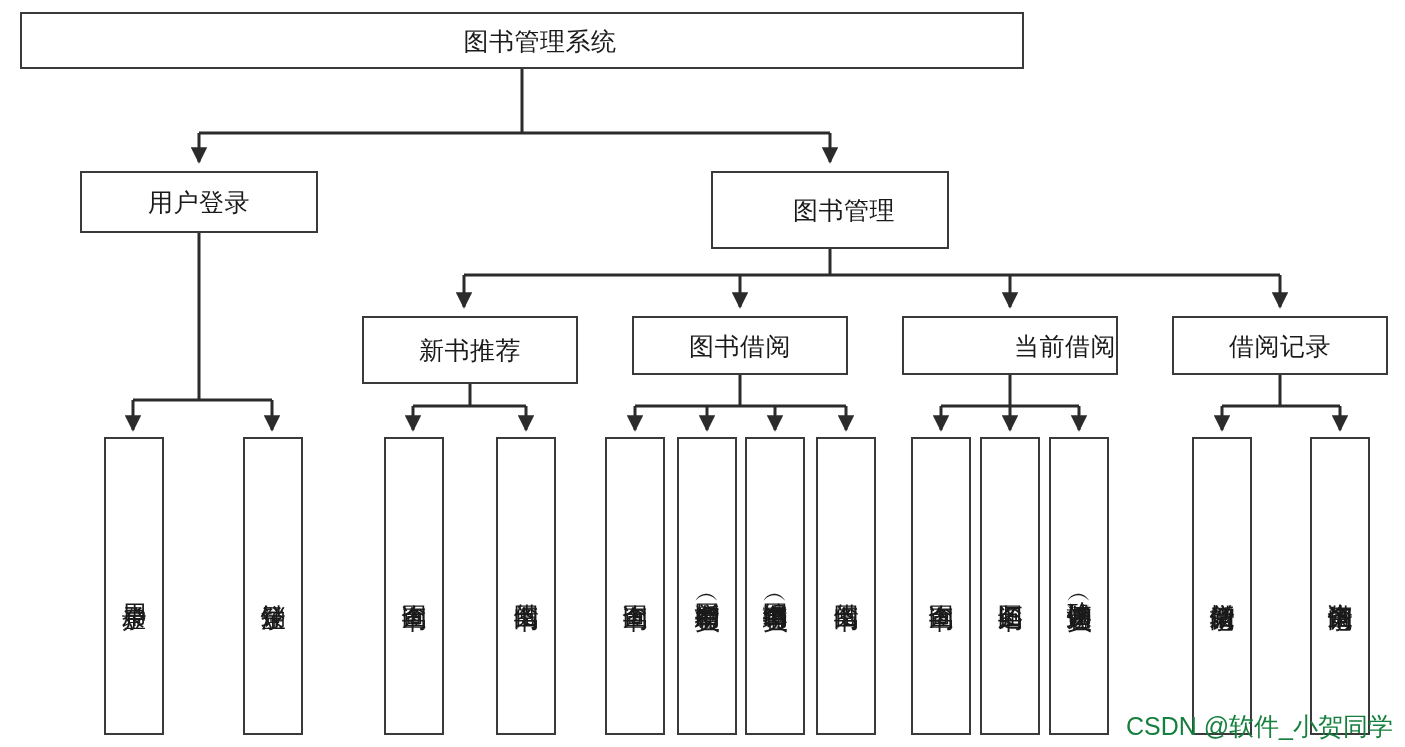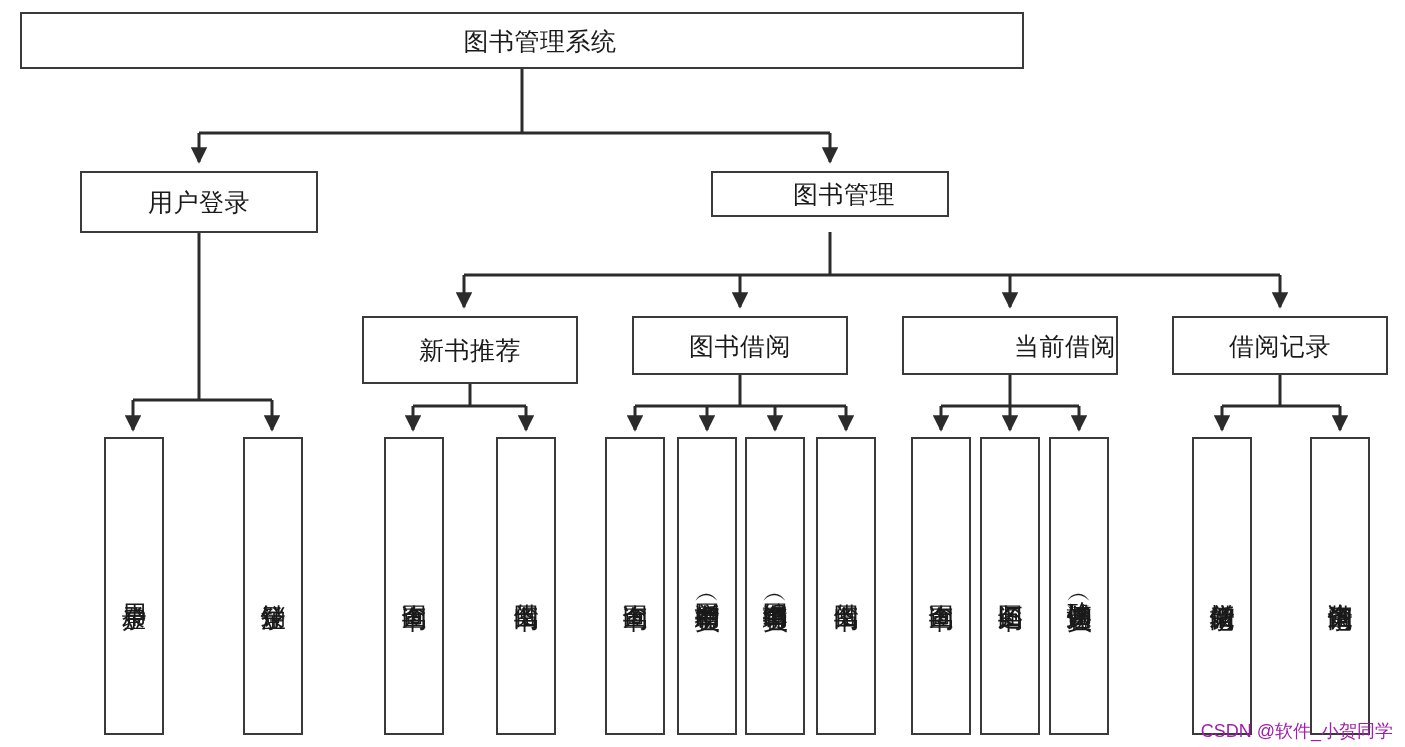--- a/index.html
+++ b/index.html
@@ -61,22 +61,22 @@
     font-size: 25px;
     line-height: 1.02;
     letter-spacing: 1px;
     white-space: nowrap;
     margin: auto 0;
   }
   #watermark {
     position: absolute;
     right: 12px;
     bottom: 4px;
-    font-size: 18px;
-    color: #a21caf;
+    font-size: 25px;
+    color: #15803d;
     z-index: 5;
     white-space: nowrap;
     font-family: "Liberation Sans", "DejaVu Sans", sans-serif;
   }
 </style>
 </head>
 <body>
 
 <div id="canvas">
 
@@ -130,21 +130,21 @@
     </g>
   </svg>
 
   <div class="node root horiz" style="left:20px; top:12px; width:1004px; height:57px;padding-left:36px;">
     <span class="label">图书管理系统</span>
   </div>
 
   <div class="node horiz" style="left:80px; top:171px; width:238px; height:62px;">
     <span class="label">用户登录</span>
   </div>
-  <div class="node horiz" style="left:711px; top:171px; width:238px; height:46px;padding-left:28px;">
+  <div class="node horiz" style="left:711px; top:171px; width:238px; height:78px;padding-left:28px;">
     <span class="label">图书管理</span>
   </div>
 
   <div class="node horiz" style="left:362px; top:316px; width:216px; height:68px;">
     <span class="label">新书推荐</span>
   </div>
   <div class="node horiz" style="left:632px; top:316px; width:216px; height:59px;">
     <span class="label">图书借阅</span>
   </div>
   <div class="node horiz" style="left:902px; top:316px; width:216px; height:59px;justify-content:flex-end;">

